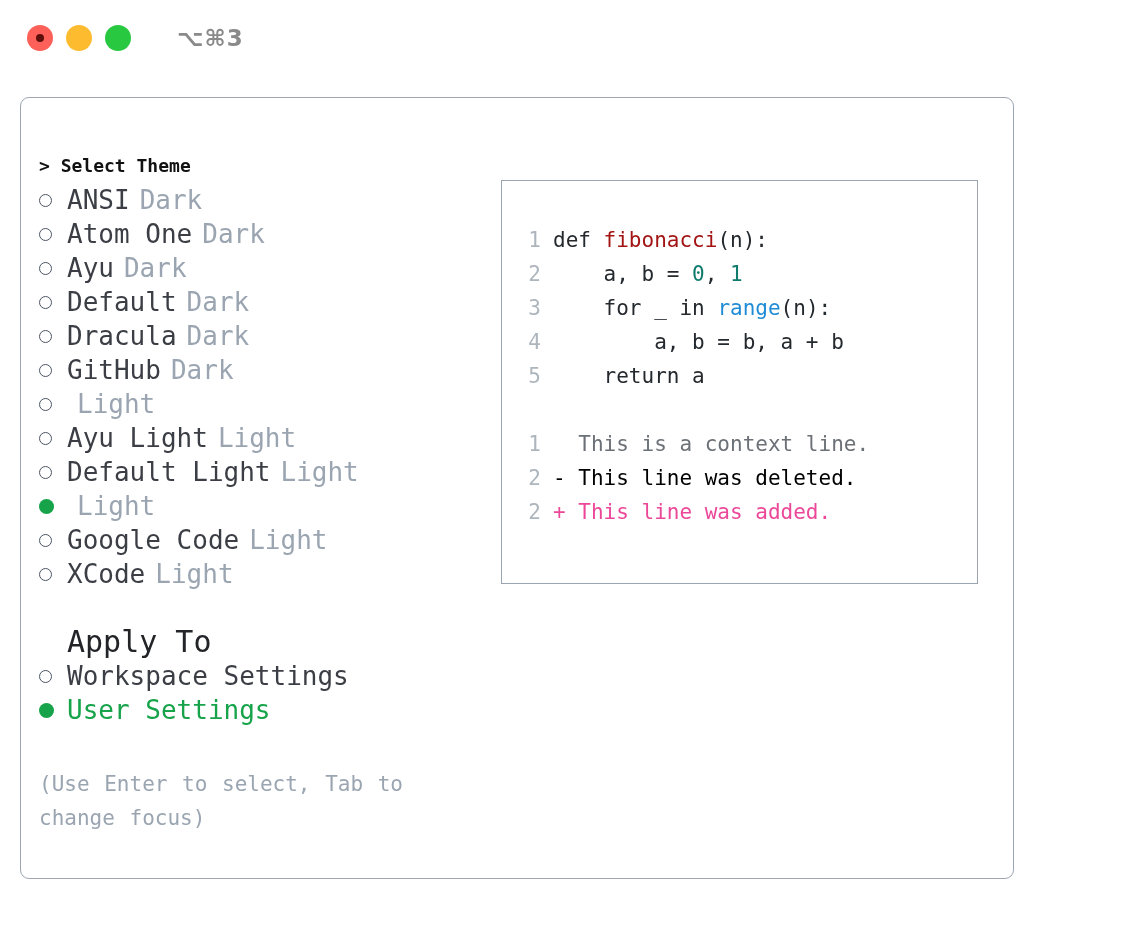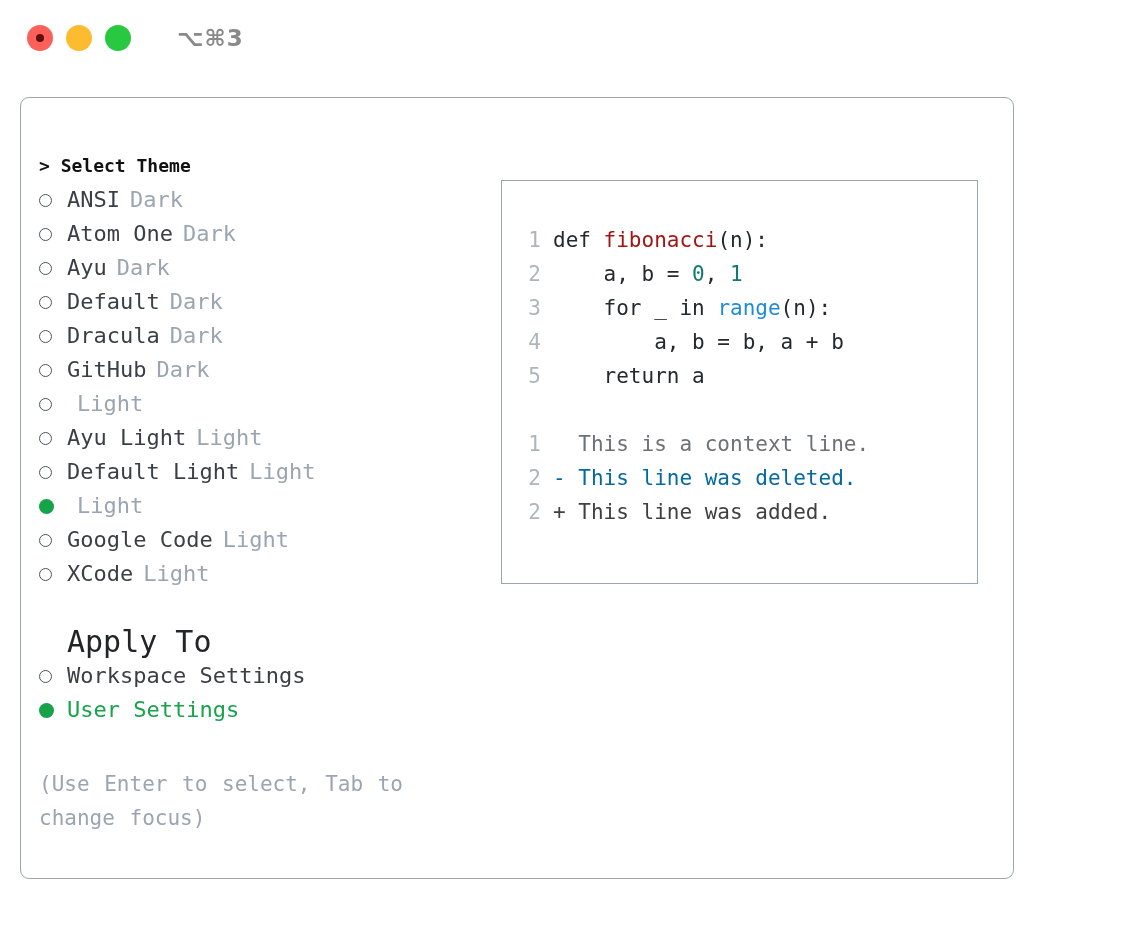--- a/index.html
+++ b/index.html
@@ -97,21 +97,21 @@
   .list {
     margin: 0;
     padding: 0;
     list-style: none;
   }
   .row {
     display: flex;
     align-items: flex-end;
     line-height: 34px;
     height: 34px;
-    font-size: 22px;
+    font-size: 26px;
     white-space: pre;
   }
   .bullet {
     width: 28px;
     flex: 0 0 28px;
     display: inline-flex;
     align-items: center;
     justify-content: flex-start;
     height: 34px;
   }
@@ -183,22 +183,22 @@
     flex: 0 0 26px;
     text-align: right;
     color: #adb5bd;
     margin-right: 12px;
   }
   .tok-plain { color: #24292e; }
   .tok-func  { color: #a31515; }
   .tok-num   { color: #0f7b6c; }
   .tok-call  { color: #1f8bd6; }
   .tok-ctx   { color: #6b7177; }
-  .tok-del   { color: #0369a1; }
-  .tok-add   { color: #404040; }
+  .tok-del   { color: #000000; }
+  .tok-add   { color: #ec4899; }
   .blank-line { height: 34px; }
 </style>
 </head>
 <body>
 
 <div class="window">
 
   <div class="titlebar">
     <div class="lights">
       <span class="light light-red">

